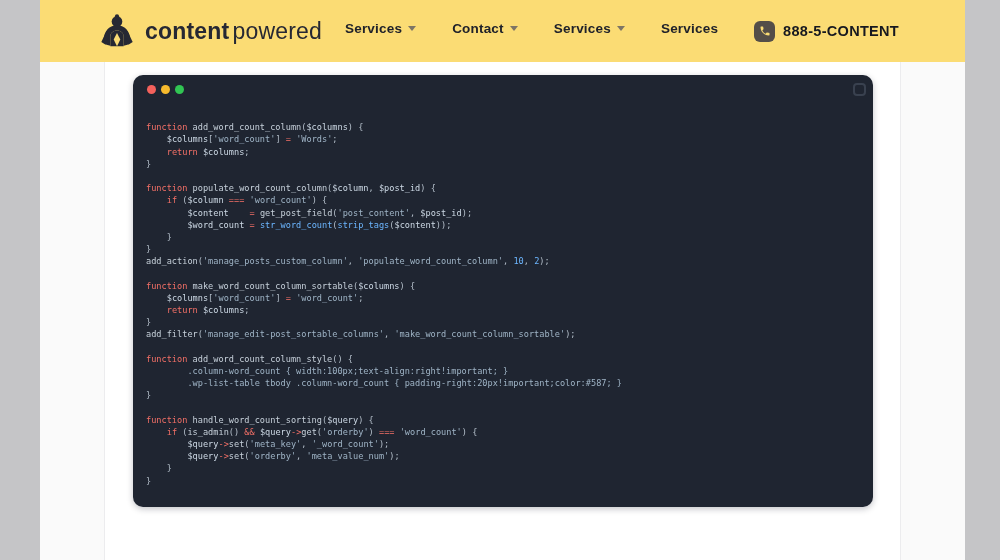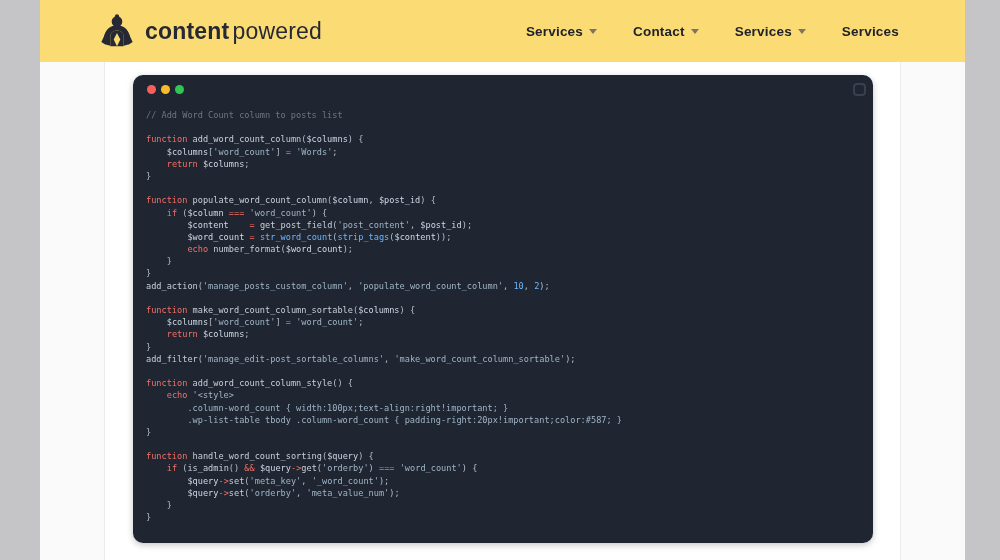--- a/index.html
+++ b/index.html
@@ -103,60 +103,65 @@
         <span>Contact</span>
         <span class="caret"></span>
       </div>
       <div class="nav-item">
         <span>Services</span>
         <span class="caret"></span>
       </div>
       <div class="nav-item">
         <span>Services</span>
       </div>
+      <div class="phone">
+        <span class="phone-badge" style="background: rgb(84, 78, 72);">
+          <svg viewBox="0 0 24 24">
+              <path d="M6.62 10.79c1.44 2.83 3.76 5.14 6.59 6.59l2.2-2.2c.27-.27.67-.36 1.02-.24 1.12.37 2.33.57 3.57.57.55 0 1 .45 1 1V20c0 .55-.45 1-1 1-9.39 0-17-7.61-17-17 0-.55.45-1 1-1h3.5c.55 0 1 .45 1 1 0 1.25.2 2.45.57 3.57.11.35.03.74-.25 1.02l-2.2 2.2z"></path>
+            </svg>
+        </span>
+        <span class="phone-label">888-5-CONTENT</span>
+      </div>
     </nav>
   </div>
 
   <div class="content">
     <div class="article-column">
 
       <div class="code-window" style="background: rgb(31, 37, 49);">
         <div class="win-header">
           <div class="dots">
             <span class="dot" style="background: rgb(244, 97, 92);"></span>
             <span class="dot" style="background: rgb(247, 186, 45);"></span>
             <span class="dot" style="background: rgb(49, 197, 83);"></span>
           </div>
           <span class="copy-btn"></span>
         </div>
         <div class="code-content">
-            <div class="code-line"><span style="color: rgb(110, 118, 129);">// Add Word Count column to posts list</span></div>
             <div class="code-line">&nbsp;</div>
             <div class="code-line"><span style="color: rgb(244, 112, 103);">function </span><span style="color: rgb(198, 208, 218);">add_word_count_column</span><span style="color: rgb(180, 191, 202);">(</span><span style="color: rgb(205, 217, 229);">$columns</span><span style="color: rgb(180, 191, 202);">) {</span></div>
             <div class="code-line"><span style="color: rgb(180, 191, 202);">    </span><span style="color: rgb(205, 217, 229);">$columns</span><span style="color: rgb(180, 191, 202);">[</span><span style="color: rgb(159, 180, 198);">'word_count'</span><span style="color: rgb(180, 191, 202);">] </span><span style="color: rgb(244, 112, 103);">=</span><span style="color: rgb(180, 191, 202);"> </span><span style="color: rgb(159, 180, 198);">'Words'</span><span style="color: rgb(180, 191, 202);">;</span></div>
             <div class="code-line"><span style="color: rgb(180, 191, 202);">    </span><span style="color: rgb(244, 112, 103);">return </span><span style="color: rgb(205, 217, 229);">$columns</span><span style="color: rgb(180, 191, 202);">;</span></div>
             <div class="code-line"><span style="color: rgb(180, 191, 202);">}</span></div>
             <div class="code-line">&nbsp;</div>
             <div class="code-line"><span style="color: rgb(244, 112, 103);">function </span><span style="color: rgb(198, 208, 218);">populate_word_count_column</span><span style="color: rgb(180, 191, 202);">(</span><span style="color: rgb(205, 217, 229);">$column</span><span style="color: rgb(180, 191, 202);">, </span><span style="color: rgb(205, 217, 229);">$post_id</span><span style="color: rgb(180, 191, 202);">) {</span></div>
             <div class="code-line"><span style="color: rgb(180, 191, 202);">    </span><span style="color: rgb(244, 112, 103);">if </span><span style="color: rgb(180, 191, 202);">(</span><span style="color: rgb(205, 217, 229);">$column</span><span style="color: rgb(180, 191, 202);"> </span><span style="color: rgb(244, 112, 103);">===</span><span style="color: rgb(180, 191, 202);"> </span><span style="color: rgb(159, 180, 198);">'word_count'</span><span style="color: rgb(180, 191, 202);">) {</span></div>
             <div class="code-line"><span style="color: rgb(180, 191, 202);">        </span><span style="color: rgb(205, 217, 229);">$content</span><span style="color: rgb(180, 191, 202);">    </span><span style="color: rgb(244, 112, 103);">=</span><span style="color: rgb(180, 191, 202);"> </span><span style="color: rgb(198, 208, 218);">get_post_field</span><span style="color: rgb(180, 191, 202);">(</span><span style="color: rgb(159, 180, 198);">'post_content'</span><span style="color: rgb(180, 191, 202);">, </span><span style="color: rgb(205, 217, 229);">$post_id</span><span style="color: rgb(180, 191, 202);">);</span></div>
             <div class="code-line"><span style="color: rgb(180, 191, 202);">        </span><span style="color: rgb(205, 217, 229);">$word_count</span><span style="color: rgb(180, 191, 202);"> </span><span style="color: rgb(244, 112, 103);">=</span><span style="color: rgb(180, 191, 202);"> </span><span style="color: rgb(108, 182, 255);">str_word_count</span><span style="color: rgb(180, 191, 202);">(</span><span style="color: rgb(108, 182, 255);">strip_tags</span><span style="color: rgb(180, 191, 202);">(</span><span style="color: rgb(205, 217, 229);">$content</span><span style="color: rgb(180, 191, 202);">));</span></div>
-            <div class="code-line"><span style="color: rgb(180, 191, 202);">        </span><span style="color: rgb(244, 112, 103);">echo </span><span style="color: rgb(198, 208, 218);">number_format</span><span style="color: rgb(180, 191, 202);">(</span><span style="color: rgb(205, 217, 229);">$word_count</span><span style="color: rgb(180, 191, 202);">);</span></div>
             <div class="code-line"><span style="color: rgb(180, 191, 202);">    }</span></div>
             <div class="code-line"><span style="color: rgb(180, 191, 202);">}</span></div>
             <div class="code-line"><span style="color: rgb(198, 208, 218);">add_action</span><span style="color: rgb(180, 191, 202);">(</span><span style="color: rgb(159, 180, 198);">'manage_posts_custom_column'</span><span style="color: rgb(180, 191, 202);">, </span><span style="color: rgb(159, 180, 198);">'populate_word_count_column'</span><span style="color: rgb(180, 191, 202);">, </span><span style="color: rgb(108, 182, 255);">10</span><span style="color: rgb(180, 191, 202);">, </span><span style="color: rgb(108, 182, 255);">2</span><span style="color: rgb(180, 191, 202);">);</span></div>
             <div class="code-line">&nbsp;</div>
             <div class="code-line"><span style="color: rgb(244, 112, 103);">function </span><span style="color: rgb(198, 208, 218);">make_word_count_column_sortable</span><span style="color: rgb(180, 191, 202);">(</span><span style="color: rgb(205, 217, 229);">$columns</span><span style="color: rgb(180, 191, 202);">) {</span></div>
             <div class="code-line"><span style="color: rgb(180, 191, 202);">    </span><span style="color: rgb(205, 217, 229);">$columns</span><span style="color: rgb(180, 191, 202);">[</span><span style="color: rgb(159, 180, 198);">'word_count'</span><span style="color: rgb(180, 191, 202);">] </span><span style="color: rgb(244, 112, 103);">=</span><span style="color: rgb(180, 191, 202);"> </span><span style="color: rgb(159, 180, 198);">'word_count'</span><span style="color: rgb(180, 191, 202);">;</span></div>
             <div class="code-line"><span style="color: rgb(180, 191, 202);">    </span><span style="color: rgb(244, 112, 103);">return </span><span style="color: rgb(205, 217, 229);">$columns</span><span style="color: rgb(180, 191, 202);">;</span></div>
             <div class="code-line"><span style="color: rgb(180, 191, 202);">}</span></div>
             <div class="code-line"><span style="color: rgb(198, 208, 218);">add_filter</span><span style="color: rgb(180, 191, 202);">(</span><span style="color: rgb(159, 180, 198);">'manage_edit-post_sortable_columns'</span><span style="color: rgb(180, 191, 202);">, </span><span style="color: rgb(159, 180, 198);">'make_word_count_column_sortable'</span><span style="color: rgb(180, 191, 202);">);</span></div>
             <div class="code-line">&nbsp;</div>
             <div class="code-line"><span style="color: rgb(244, 112, 103);">function </span><span style="color: rgb(198, 208, 218);">add_word_count_column_style</span><span style="color: rgb(180, 191, 202);">() {</span></div>
-            <div class="code-line"><span style="color: rgb(180, 191, 202);">    </span><span style="color: rgb(244, 112, 103);">echo </span><span style="color: rgb(159, 180, 198);">'&lt;style&gt;</span></div>
             <div class="code-line"><span style="color: rgb(159, 180, 198);">        .column-word_count { width:100px;text-align:right!important; }</span></div>
             <div class="code-line"><span style="color: rgb(159, 180, 198);">        .wp-list-table tbody .column-word_count { padding-right:20px!important;color:#587; }</span></div>
             <div class="code-line"><span style="color: rgb(180, 191, 202);">}</span></div>
             <div class="code-line">&nbsp;</div>
             <div class="code-line"><span style="color: rgb(244, 112, 103);">function </span><span style="color: rgb(198, 208, 218);">handle_word_count_sorting</span><span style="color: rgb(180, 191, 202);">(</span><span style="color: rgb(205, 217, 229);">$query</span><span style="color: rgb(180, 191, 202);">) {</span></div>
             <div class="code-line"><span style="color: rgb(180, 191, 202);">    </span><span style="color: rgb(244, 112, 103);">if </span><span style="color: rgb(180, 191, 202);">(</span><span style="color: rgb(198, 208, 218);">is_admin</span><span style="color: rgb(180, 191, 202);">() </span><span style="color: rgb(244, 112, 103);">&amp;&amp;</span><span style="color: rgb(180, 191, 202);"> </span><span style="color: rgb(205, 217, 229);">$query</span><span style="color: rgb(244, 112, 103);">-&gt;</span><span style="color: rgb(198, 208, 218);">get</span><span style="color: rgb(180, 191, 202);">(</span><span style="color: rgb(159, 180, 198);">'orderby'</span><span style="color: rgb(180, 191, 202);">) </span><span style="color: rgb(244, 112, 103);">===</span><span style="color: rgb(180, 191, 202);"> </span><span style="color: rgb(159, 180, 198);">'word_count'</span><span style="color: rgb(180, 191, 202);">) {</span></div>
             <div class="code-line"><span style="color: rgb(180, 191, 202);">        </span><span style="color: rgb(205, 217, 229);">$query</span><span style="color: rgb(244, 112, 103);">-&gt;</span><span style="color: rgb(198, 208, 218);">set</span><span style="color: rgb(180, 191, 202);">(</span><span style="color: rgb(159, 180, 198);">'meta_key'</span><span style="color: rgb(180, 191, 202);">, </span><span style="color: rgb(159, 180, 198);">'_word_count'</span><span style="color: rgb(180, 191, 202);">);</span></div>
             <div class="code-line"><span style="color: rgb(180, 191, 202);">        </span><span style="color: rgb(205, 217, 229);">$query</span><span style="color: rgb(244, 112, 103);">-&gt;</span><span style="color: rgb(198, 208, 218);">set</span><span style="color: rgb(180, 191, 202);">(</span><span style="color: rgb(159, 180, 198);">'orderby'</span><span style="color: rgb(180, 191, 202);">, </span><span style="color: rgb(159, 180, 198);">'meta_value_num'</span><span style="color: rgb(180, 191, 202);">);</span></div>
             <div class="code-line"><span style="color: rgb(180, 191, 202);">    }</span></div>
             <div class="code-line"><span style="color: rgb(180, 191, 202);">}</span></div>

